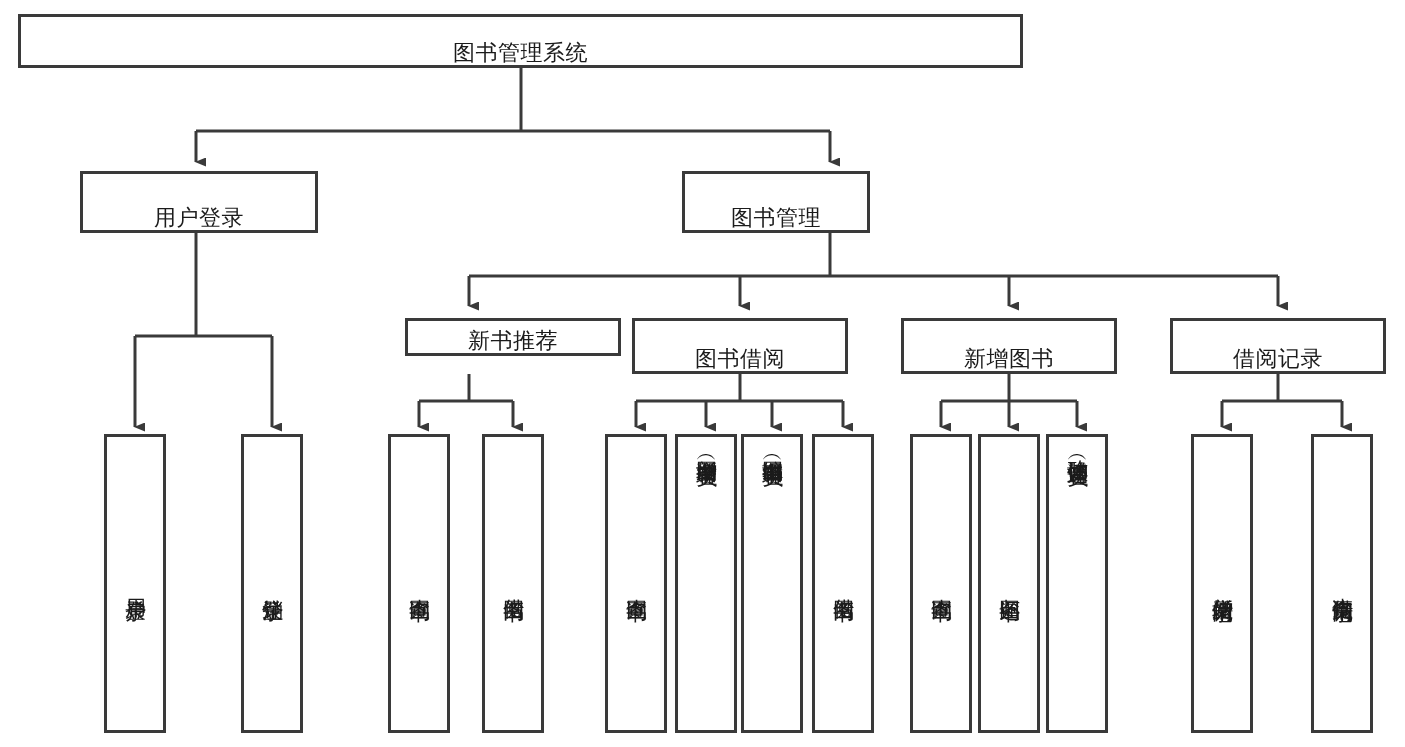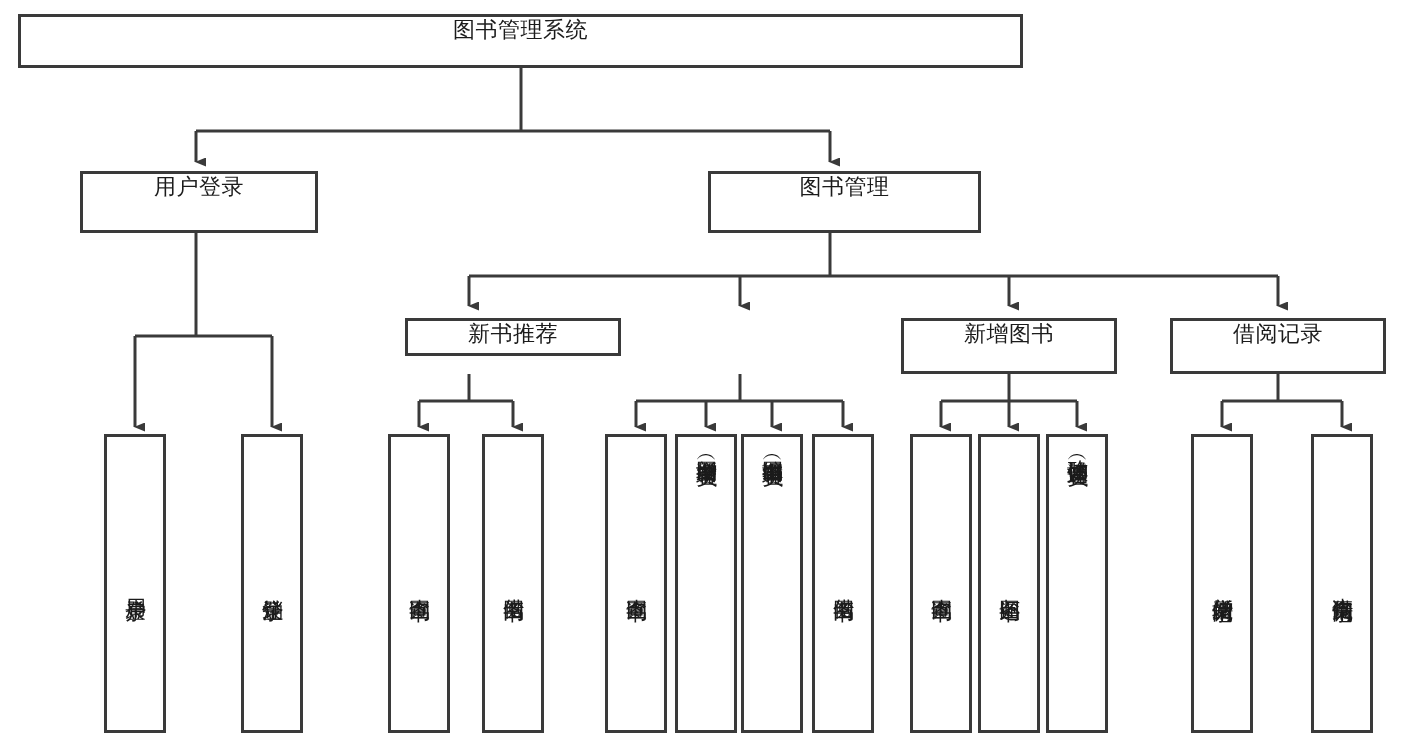--- a/index.html
+++ b/index.html
@@ -20,21 +20,21 @@
     top: 0;
     width: 1405px;
     height: 747px;
   }
   .node-box {
     position: absolute;
     box-sizing: border-box;
     background: #ffffff;
     border: 3px solid #3a3a3a;
     display: flex;
-    align-items: flex-start;
+    align-items: flex-end;
     justify-content: center;
     overflow: hidden;
   }
   .node-label-h {
     font-size: 22px;
     color: #1b1b1b;
     line-height: 1.15;
     text-align: center;
     white-space: nowrap;
     letter-spacing: 0.5px;
@@ -133,28 +133,31 @@
   </svg>
 
   <div class="node-box" style="left:18px; top:14px; width:1005px; height:54px;">
     <span class="node-label-h">图书管理系统</span>
   </div>
 
   <div class="node-box" style="left:80px; top:171px; width:238px; height:62px;">
     <span class="node-label-h">用户登录</span>
   </div>
 
-  <div class="node-box" style="left:708px; top:171px; width:273px; height:62px;">
+  <div class="node-box" style="left:682px; top:171px; width:188px; height:62px;">
     <span class="node-label-h">图书管理</span>
   </div>
 
   <div class="node-box" style="left:361px; top:318px; width:216px; height:38px;margin-left:44px;">
     <span class="node-label-h">新书推荐</span>
   </div>
 
+  <div class="node-box" style="left:632px; top:318px; width:216px; height:56px;">
+    <span class="node-label-h">图书借阅</span>
+  </div>
 
   <div class="node-box" style="left:901px; top:318px; width:216px; height:56px;">
     <span class="node-label-h">新增图书</span>
   </div>
 
   <div class="node-box" style="left:1170px; top:318px; width:216px; height:56px;">
     <span class="node-label-h">借阅记录</span>
   </div>
 
   <div class="node-box leaf-box centered" style="left:104px; top:434px; width:62px; height:299px;">

